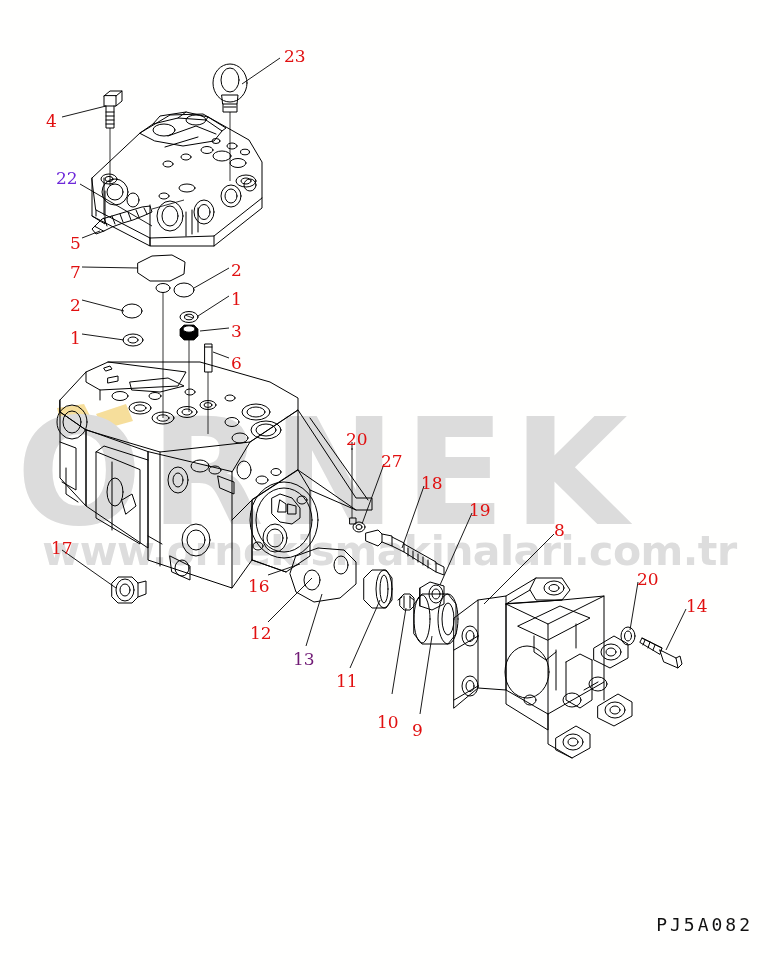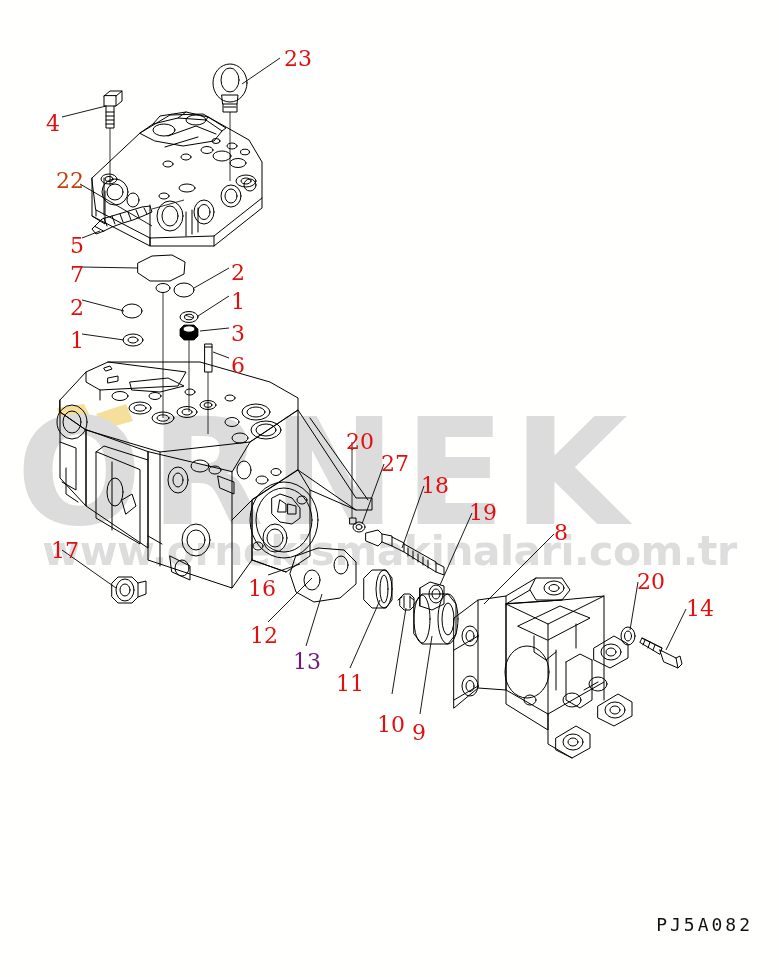--- a/index.html
+++ b/index.html
@@ -83,21 +83,21 @@
     stroke-width: 0.9;
   }
   #drawing .fillblk { fill: #000000; stroke: #000000; stroke-width: 0.8; }
   #drawing .fillwht { fill: #ffffff; stroke: #000000; stroke-width: 1; }
   #highlights { position:absolute; left:0; top:0; width:779px; height:977px; z-index:2; pointer-events:none; }
 
   
   .callout {
     position: absolute;
     font-family: "DejaVu Serif", serif;
-    font-size: 22px;
+    font-size: 17px;
     color: #e11010;
     z-index: 8;
     white-space: nowrap;
     line-height: 1;
     user-select: none;
   }
   
   #figure-code {
     position: absolute;
     right: 26px;
@@ -491,21 +491,21 @@
 
       <path d="M392 694 L406 608"></path>
 
       <path d="M420 714 L432 636"></path>
     </g>
   </svg>
 
   <div id="callout-layer">
       <div class="callout" style="left: 284px; top: 48px; color: rgb(225, 16, 16);">23</div>
       <div class="callout" style="left: 46px; top: 113px; color: rgb(225, 16, 16);">4</div>
-      <div class="callout" style="left: 56px; top: 170px; color: #c2410c;">22</div>
+      <div class="callout" style="left: 56px; top: 170px; color: #6d28d9;">22</div>
       <div class="callout" style="left: 70px; top: 235px; color: rgb(225, 16, 16);">5</div>
       <div class="callout" style="left: 70px; top: 264px; color: rgb(225, 16, 16);">7</div>
       <div class="callout" style="left: 231px; top: 262px; color: rgb(225, 16, 16);">2</div>
       <div class="callout" style="left: 70px; top: 297px; color: rgb(225, 16, 16);">2</div>
       <div class="callout" style="left: 231px; top: 291px; color: rgb(225, 16, 16);">1</div>
       <div class="callout" style="left: 70px; top: 330px; color: rgb(225, 16, 16);">1</div>
       <div class="callout" style="left: 231px; top: 323px; color: rgb(225, 16, 16);">3</div>
       <div class="callout" style="left: 231px; top: 355px; color: rgb(225, 16, 16);">6</div>
       <div class="callout" style="left: 346px; top: 431px; color: rgb(225, 16, 16);">20</div>
       <div class="callout" style="left: 381px; top: 453px; color: rgb(225, 16, 16);">27</div>

